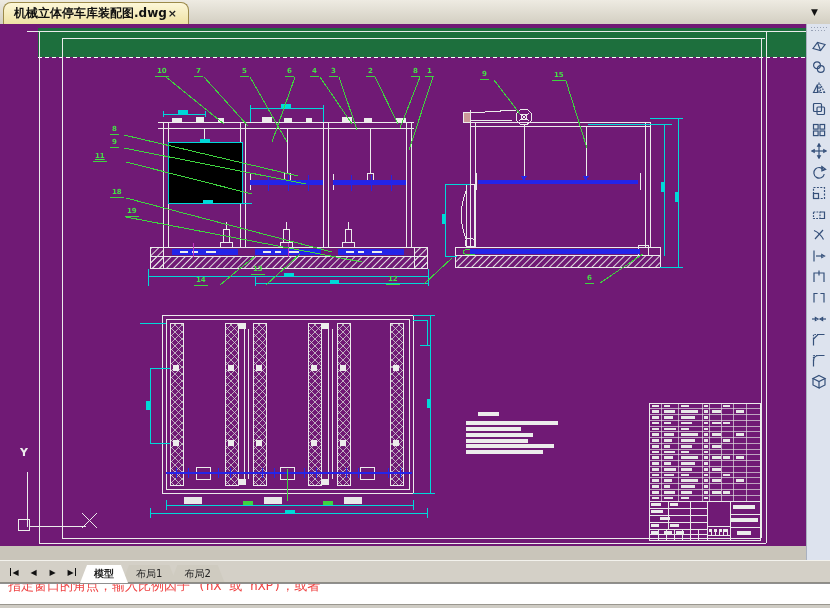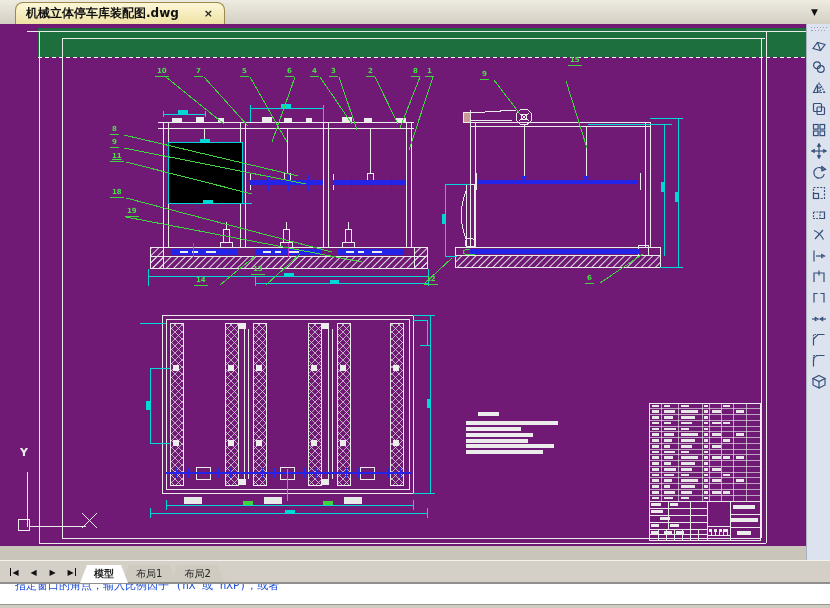--- a/index.html
+++ b/index.html
@@ -1,21 +1,21 @@
 <!DOCTYPE html>
 <html><head>
 <meta charset="utf-8">
 <style>
   html,body{margin:0;padding:0;background:#c9c5ba;width:830px;height:608px;overflow:hidden;
     font-family:"DejaVu Sans","Liberation Sans",sans-serif;}
   .app{width:830px;height:608px;display:flex;flex-direction:column;position:relative;}
 
   
   .doctabbar{height:24px;background:linear-gradient(#eeebe2,#d3cfc2);position:relative;flex:0 0 24px;}
-  .doctab{position:absolute;left:15px;top:2px;height:21px;display:flex;align-items:center;gap:24px;
+  .doctab{position:absolute;left:3px;top:2px;height:21px;display:flex;align-items:center;gap:0;
     padding:0 10px;background:linear-gradient(#fdf7d9,#efe2a4);border:1px solid #9c8a4a;border-bottom:none;
     border-radius:8px 8px 0 0;font-size:12px;font-weight:bold;color:#111;}
   .doctab .close{font-size:11px;font-weight:bold;color:#222;cursor:default;padding:0 1px;}
   .tabmenu{position:absolute;right:12px;top:8px;font-size:9px;color:#111;line-height:1;}
 
   
   .mainrow{flex:1 1 auto;display:flex;min-height:0;}
   .canvas{position:relative;width:806px;height:522px;background:#701a75;overflow:hidden;flex:0 0 806px;}
   .canvas svg{position:absolute;left:0;top:0;}
 
@@ -41,22 +41,22 @@
   .navb{width:17px;height:15px;background:#d4d0c7;font-size:8px;color:#111;display:flex;
     align-items:center;justify-content:center;gap:1px;}
   .navbar1{display:inline-block;width:1px;height:8px;background:#111;}
   .ltab{height:18px;display:flex;align-items:center;padding:0 14px;font-size:10px;color:#222;
     background:#cfcbc0;clip-path:polygon(7px 0,calc(100% - 7px) 0,100% 100%,0 100%);margin-left:-6px;}
   .ltab.active{background:#ffffff;font-weight:bold;z-index:2;}
   .ltabs .rule{position:absolute;left:0;right:0;bottom:0;height:1px;background:#8f8d85;}
 
   
   .cmd{flex:1 1 auto;background:#ffffff;border-top:1px solid #8f8f8f;overflow:hidden;
-    font-family:"DejaVu Sans Mono","DejaVu Sans",monospace;font-size:11px;color:#1d4ed8;
-    padding-left:15px;position:relative;}
+    font-family:"DejaVu Sans Mono","DejaVu Sans",monospace;font-size:13px;color:#ef4444;
+    padding-left:8px;position:relative;}
   .cmd .l1{margin-top:-7px;white-space:nowrap;line-height:17px;}
   .cmd .l2{white-space:nowrap;line-height:17px;}
   .winedge{position:absolute;left:0;right:0;bottom:0;height:3px;background:#cfccc4;border-top:1px solid #9a978f;}
 </style>
 </head>
 <body>
 
 <div class="app">
 
   <div class="doctabbar">
@@ -459,28 +459,28 @@
           <span class="callout" style="left: 194px; top: 44px;">7</span>
           <span class="callout" style="left: 240px; top: 44px;">5</span>
           <span class="callout" style="left: 285px; top: 44px;">6</span>
           <span class="callout" style="left: 310px; top: 44px;">4</span>
           <span class="callout" style="left: 329px; top: 44px;">3</span>
           <span class="callout" style="left: 366px; top: 44px;">2</span>
           <span class="callout" style="left: 411px; top: 44px;">8</span>
           <span class="callout" style="left: 425px; top: 44px;">1</span>
           <span class="callout" style="left: 110px; top: 102px;">8</span>
           <span class="callout" style="left: 110px; top: 115px;">9</span>
-          <span class="callout" style="left: 110px; top: 129px; text-decoration: underline;">11</span>
+          <span class="callout" style="left: 93px; top: 129px; text-decoration: underline;">11</span>
           <span class="callout" style="left: 110px; top: 165px;">18</span>
           <span class="callout" style="left: 110px; top: 184px; margin-left: 15px;">19</span>
           <span class="callout" style="left: 194px; top: 253px;">14</span>
           <span class="callout" style="left: 251px; top: 242px;">13</span>
-          <span class="callout" style="left: 424px; top: 252px;">12</span>
+          <span class="callout" style="left: 386px; top: 252px;">12</span>
           <span class="callout" style="left: 480px; top: 47px;">9</span>
-          <span class="callout" style="left: 552px; top: 33px; margin-left: 16px;">15</span>
+          <span class="callout" style="left: 552px; top: 48px;">15</span>
           <span class="callout" style="left: 585px; top: 251px;">6</span>
         </div>
       <span class="ucsy">Y</span>
     </div>
 
     <div class="tbar">
       <div class="grip"></div>
       <div id="tbicons">
           <div class="tbtn">
             <svg width="16" height="16" viewBox="0 0 16 16">

